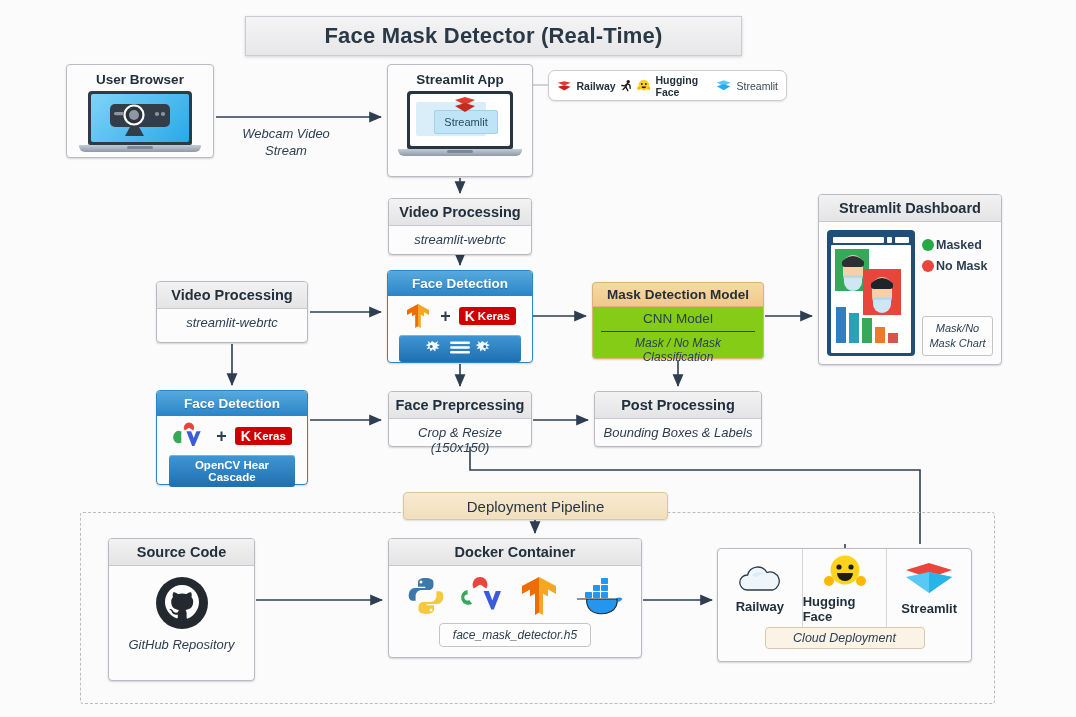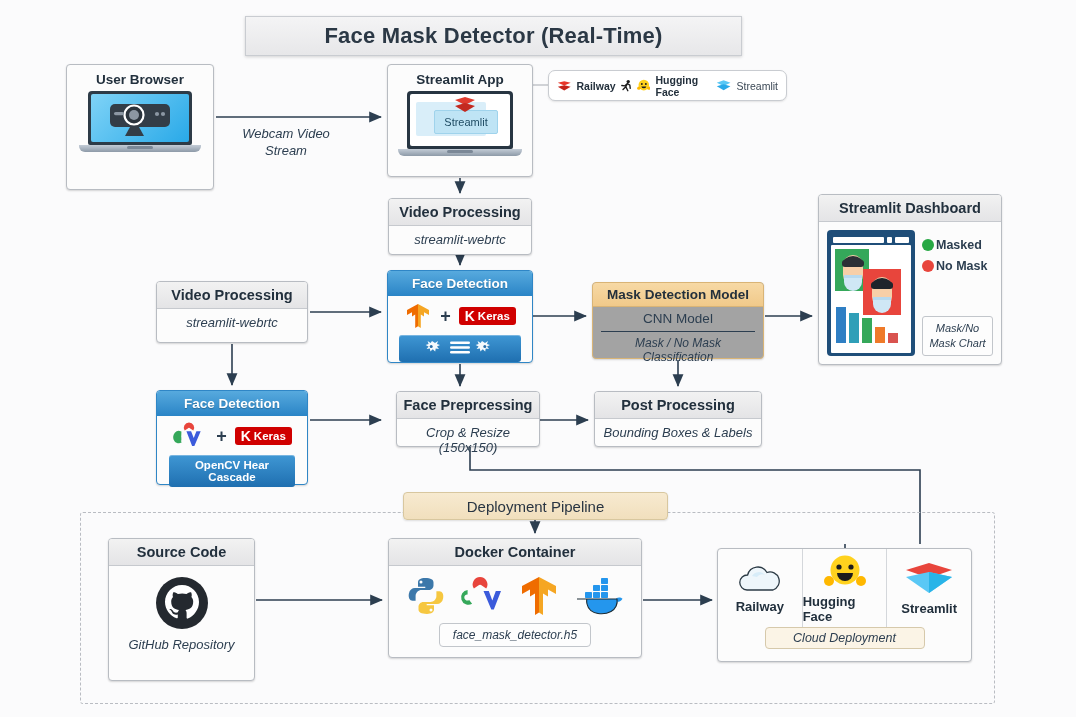--- a/index.html
+++ b/index.html
@@ -22,21 +22,21 @@
   .sub { font-style: italic; font-size: 13px; text-align: center; padding: 6px 6px; color: #2c3e50; }
 
   
   #title { position: absolute; left: 245px; top: 16px; width: 497px; height: 40px;
            background: linear-gradient(#f4f4f5,#e7e7e9); border: 1px solid #c9ccd1;
            border-radius: 0; box-shadow: 0 1px 3px rgba(0,0,0,.17);
            display: flex; align-items: center; justify-content: center;
            font-size: 22px; font-weight: bold; color: #2b3845; letter-spacing: .2px; }
 
   
-  #browser { left: 66px; top: 64px; width: 148px; height: 126px; }
+  #browser { left: 66px; top: 64px; width: 148px; height: 94px; }
   #stapp   { left: 387px; top: 64px; width: 146px; height: 113px; }
   .cardhdr { font-weight: bold; font-size: 13.5px; text-align: center; padding-top: 7px; color: #22303d; }
 
   .laptop { position: relative; margin: 4px auto 0; }
   .lt-screen { background: #2d3b47; border-radius: 4px 4px 2px 2px; padding: 3px; }
   .lt-inner { border-radius: 2px; overflow: hidden; position: relative; }
   .lt-base { height: 7px; background: linear-gradient(#c3ccd6,#8d9aa8); border-radius: 0 0 6px 6px;
              margin: 0 -9px; position: relative; }
   .lt-notch { position: absolute; left: 50%; top: 1px; transform: translateX(-50%);
               width: 26px; height: 3px; background: #7b8897; border-radius: 2px; }
@@ -45,41 +45,41 @@
   #badges { position: absolute; left: 548px; top: 70px; width: 239px; height: 31px;
             background: #fff; border: 1px solid #c9ccd1; border-radius: 7px;
             display: flex; align-items: center; gap: 5px; padding: 0 8px;
             box-shadow: 0 1px 2px rgba(0,0,0,.1); font-size: 10.5px; font-weight: bold; }
   #badges .lbl { color: #23303c; }
   #badges .lbl.thin { font-weight: normal; color: #3b4855; }
 
   
   #vid1 { left: 388px; top: 198px; width: 144px; height: 57px; }
   #vid2 { left: 156px; top: 281px; width: 152px; height: 62px; }
-  #prep { left: 396px; top: 391px; width: 144px; height: 56px; }
+  #prep { left: 388px; top: 391px; width: 144px; height: 56px; }
   #post { left: 594px; top: 391px; width: 168px; height: 56px; }
 
   
   #fdet1 { left: 387px; top: 270px; width: 146px; height: 93px; border-color: #2f86c6; }
   #fdet2 { left: 156px; top: 390px; width: 152px; height: 95px; border-color: #2f86c6; }
   .hdr-blue { background: linear-gradient(#57aade,#2a84c6); color: #fff; border-bottom: none;
               font-weight: bold; font-size: 13.5px; text-align: center; padding: 5px 4px;
               border-radius: 3px 3px 0 0; text-shadow: 0 1px 1px rgba(0,0,0,.25); }
   .fd-body { padding: 5px 6px 6px; display: flex; flex-direction: column; align-items: center; gap: 4px; }
   .fd-row { display: flex; align-items: center; justify-content: center; gap: 8px; height: 30px; }
   .plus { font-size: 18px; font-weight: bold; color: #2c3e50; }
   .keras { background: #d00000; color: #fff; border-radius: 3px; padding: 2px 6px;
            font-size: 11.5px; font-weight: bold; display: flex; align-items: center; gap: 3px; }
   .keras .k { font-size: 14px; line-height: 1; }
   .bluebar { width: 92%; background: linear-gradient(#3f97d4,#1f6fb0); border-radius: 3px;
              color: #fff; font-size: 11.5px; font-weight: bold; text-align: center;
              padding: 4px 2px; box-shadow: inset 0 1px 0 rgba(255,255,255,.3); }
 
   
-  #mask { left: 592px; top: 282px; width: 172px; height: 77px; border-color: #d9b476; background: #a3a3a3; }
+  #mask { left: 592px; top: 282px; width: 172px; height: 77px; border-color: #d9b476; background: #84cc16; }
   .hdr-tan { background: linear-gradient(#f7d9a5,#f0c98a); color: #24303c; border-bottom: 1px solid #d9b476;
              font-weight: bold; font-size: 13.5px; text-align: center; padding: 4px; border-radius: 3px 3px 0 0; }
   .mid-line { font-weight: normal; font-size: 13.5px; text-align: center; padding: 4px 0 5px;
               border-bottom: 1.5px solid #2c3e50; margin: 0 8px; }
 
   
   #dash { left: 818px; top: 194px; width: 184px; height: 171px; }
   .dash-body { display: flex; padding: 8px 8px 6px; gap: 7px; }
   .dash-screen { width: 88px; height: 126px; background: #1f4e79; border-radius: 4px; padding: 4px; }
   .ds-bar { height: 11px; background: #1f4e79; display: flex; align-items: center; gap: 3px; padding: 0 2px; }

